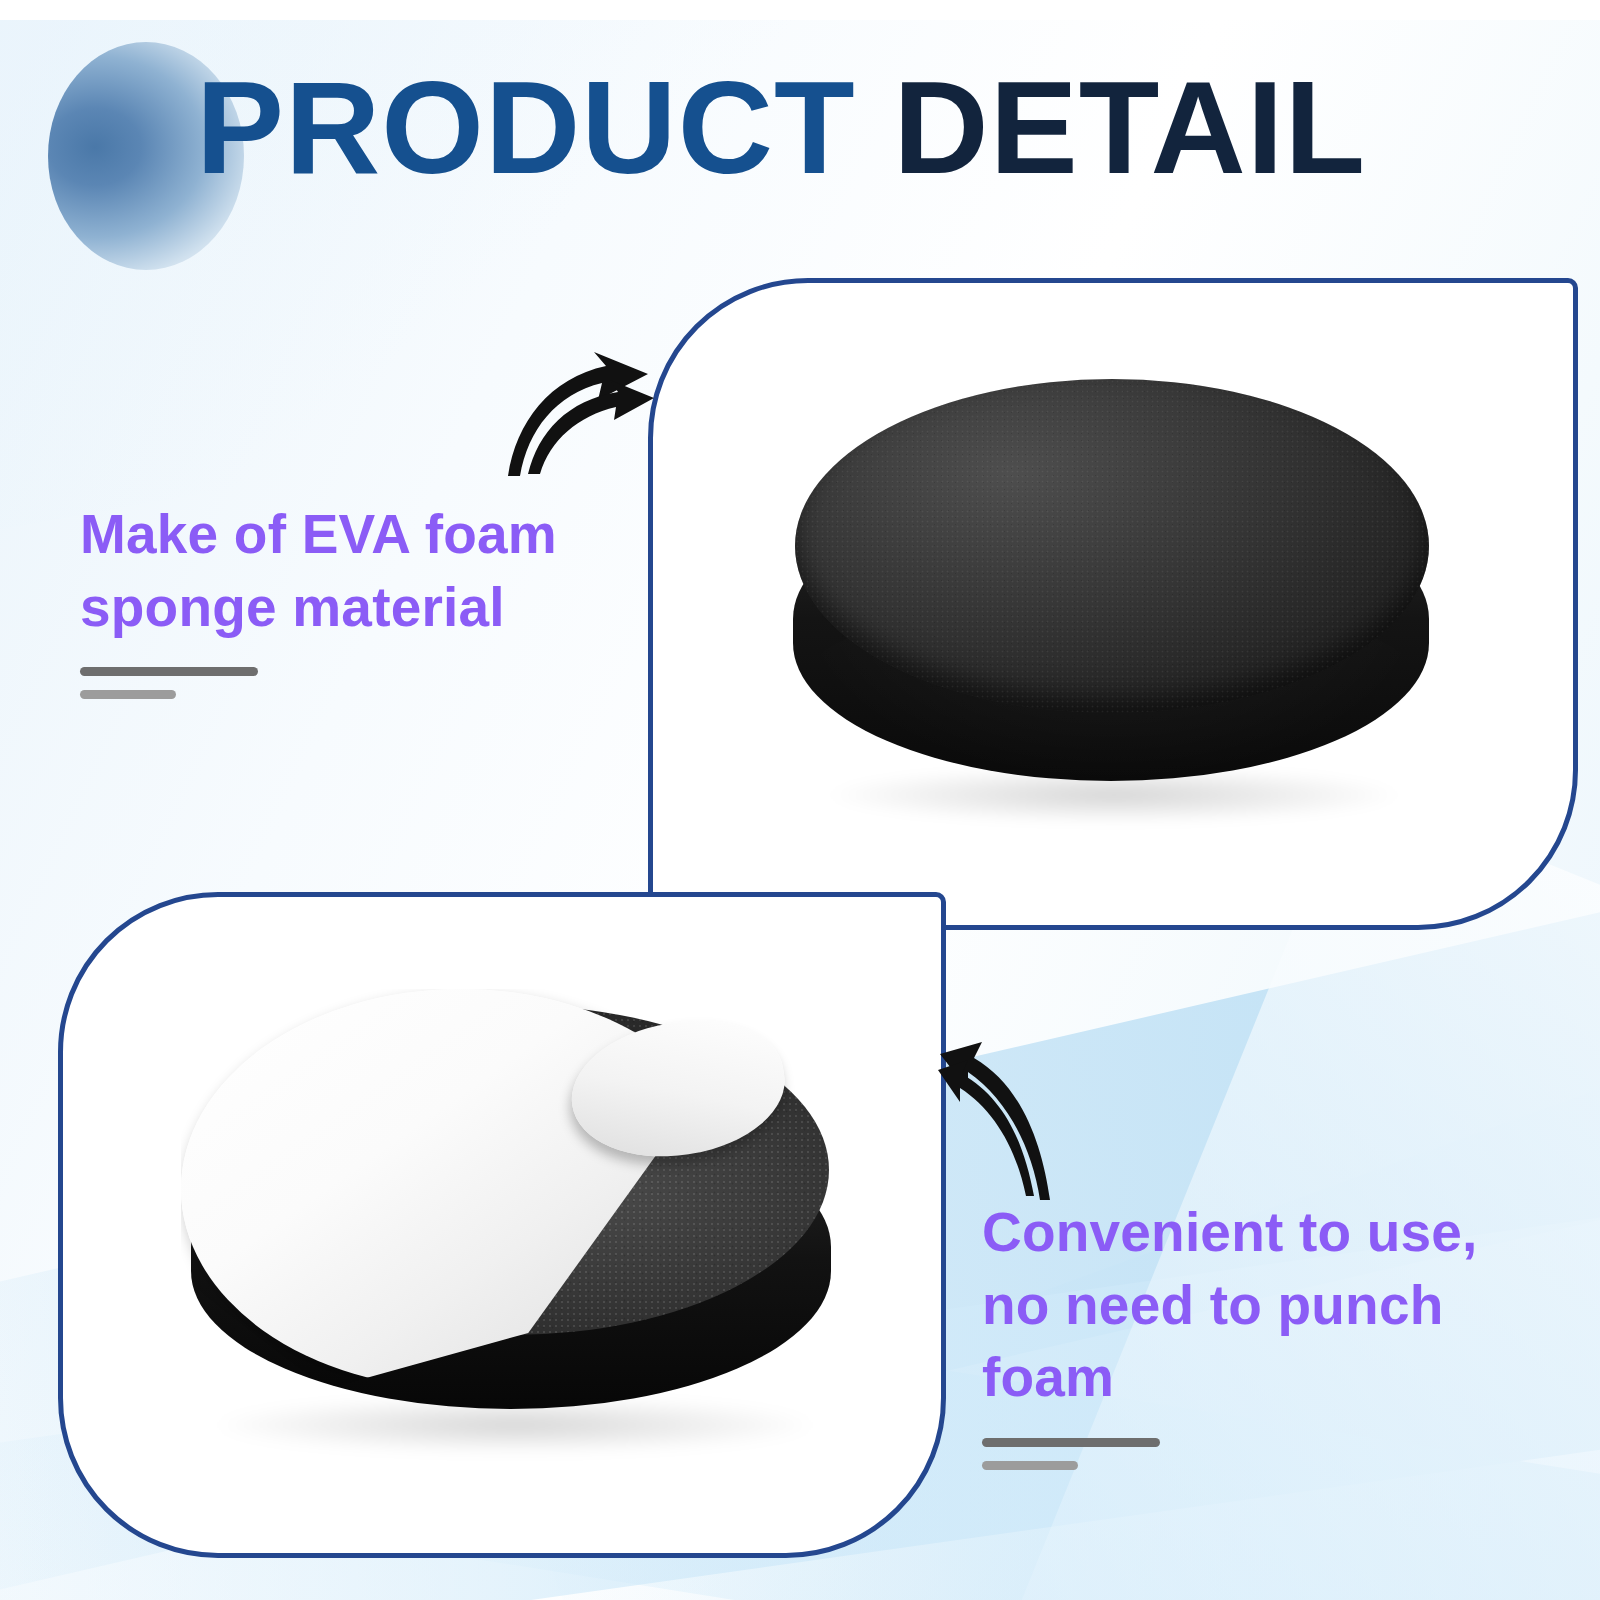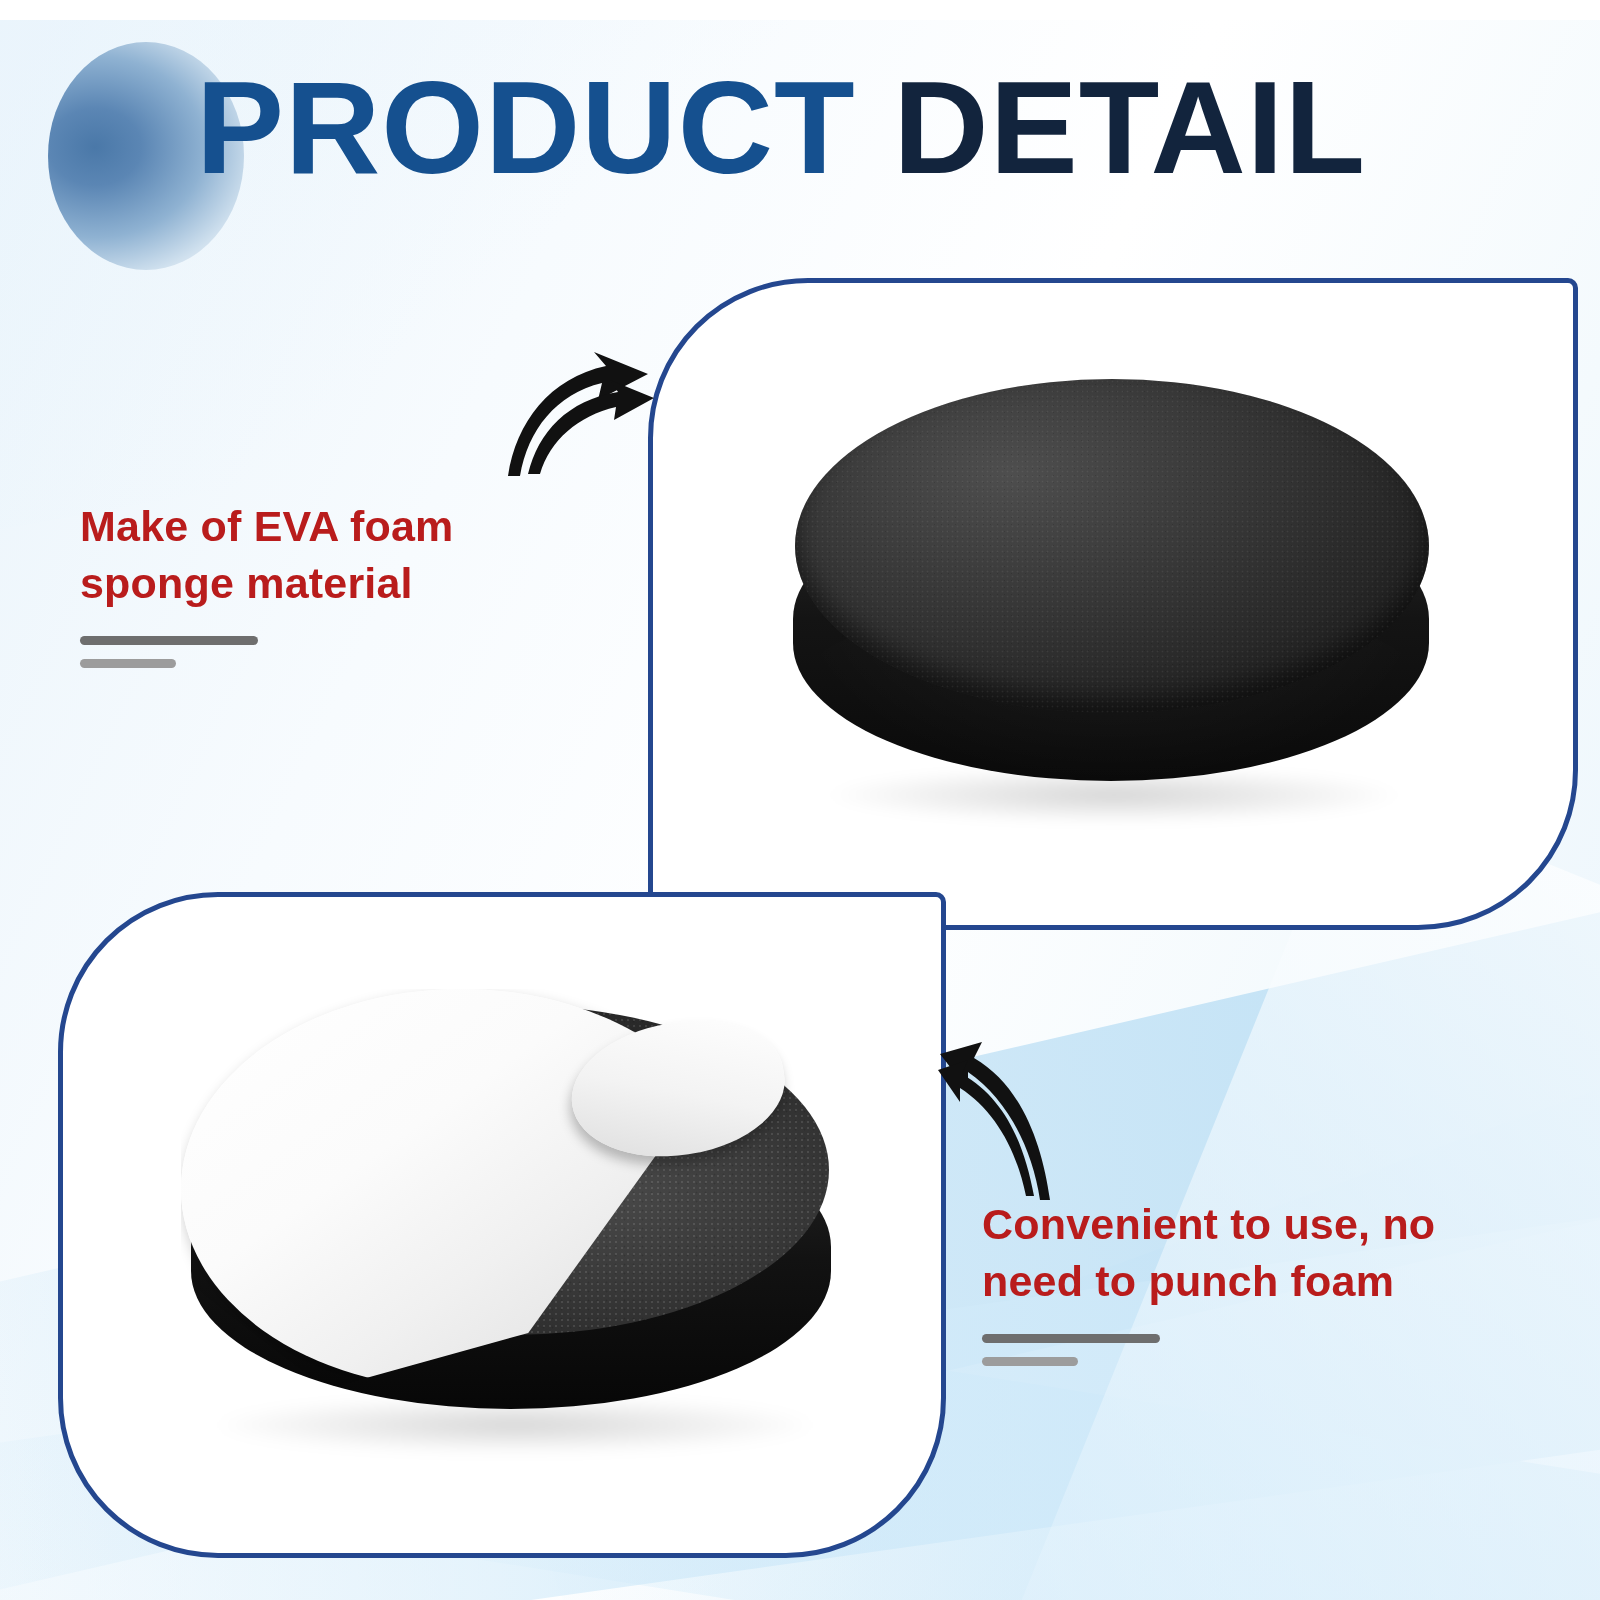--- a/index.html
+++ b/index.html
@@ -212,22 +212,22 @@
     border-radius: 50%;
     background: radial-gradient(ellipse at 50% 50%, rgba(0,0,0,0.16) 0%, rgba(0,0,0,0) 72%);
     filter: blur(7px);
   }
 
   
   .caption {
     position: absolute;
   }
   .caption-text {
-    color: #b91c1c;
-    font-size: 43px;
+    color: #8b5cf6;
+    font-size: 55px;
     font-weight: bold;
     line-height: 1.32;
     letter-spacing: 0.2px;
   }
   .rules { margin-top: 24px; }
   .rule-long {
     width: 178px; height: 9px;
     border-radius: 5px;
     background: #6e6e6e;
   }

